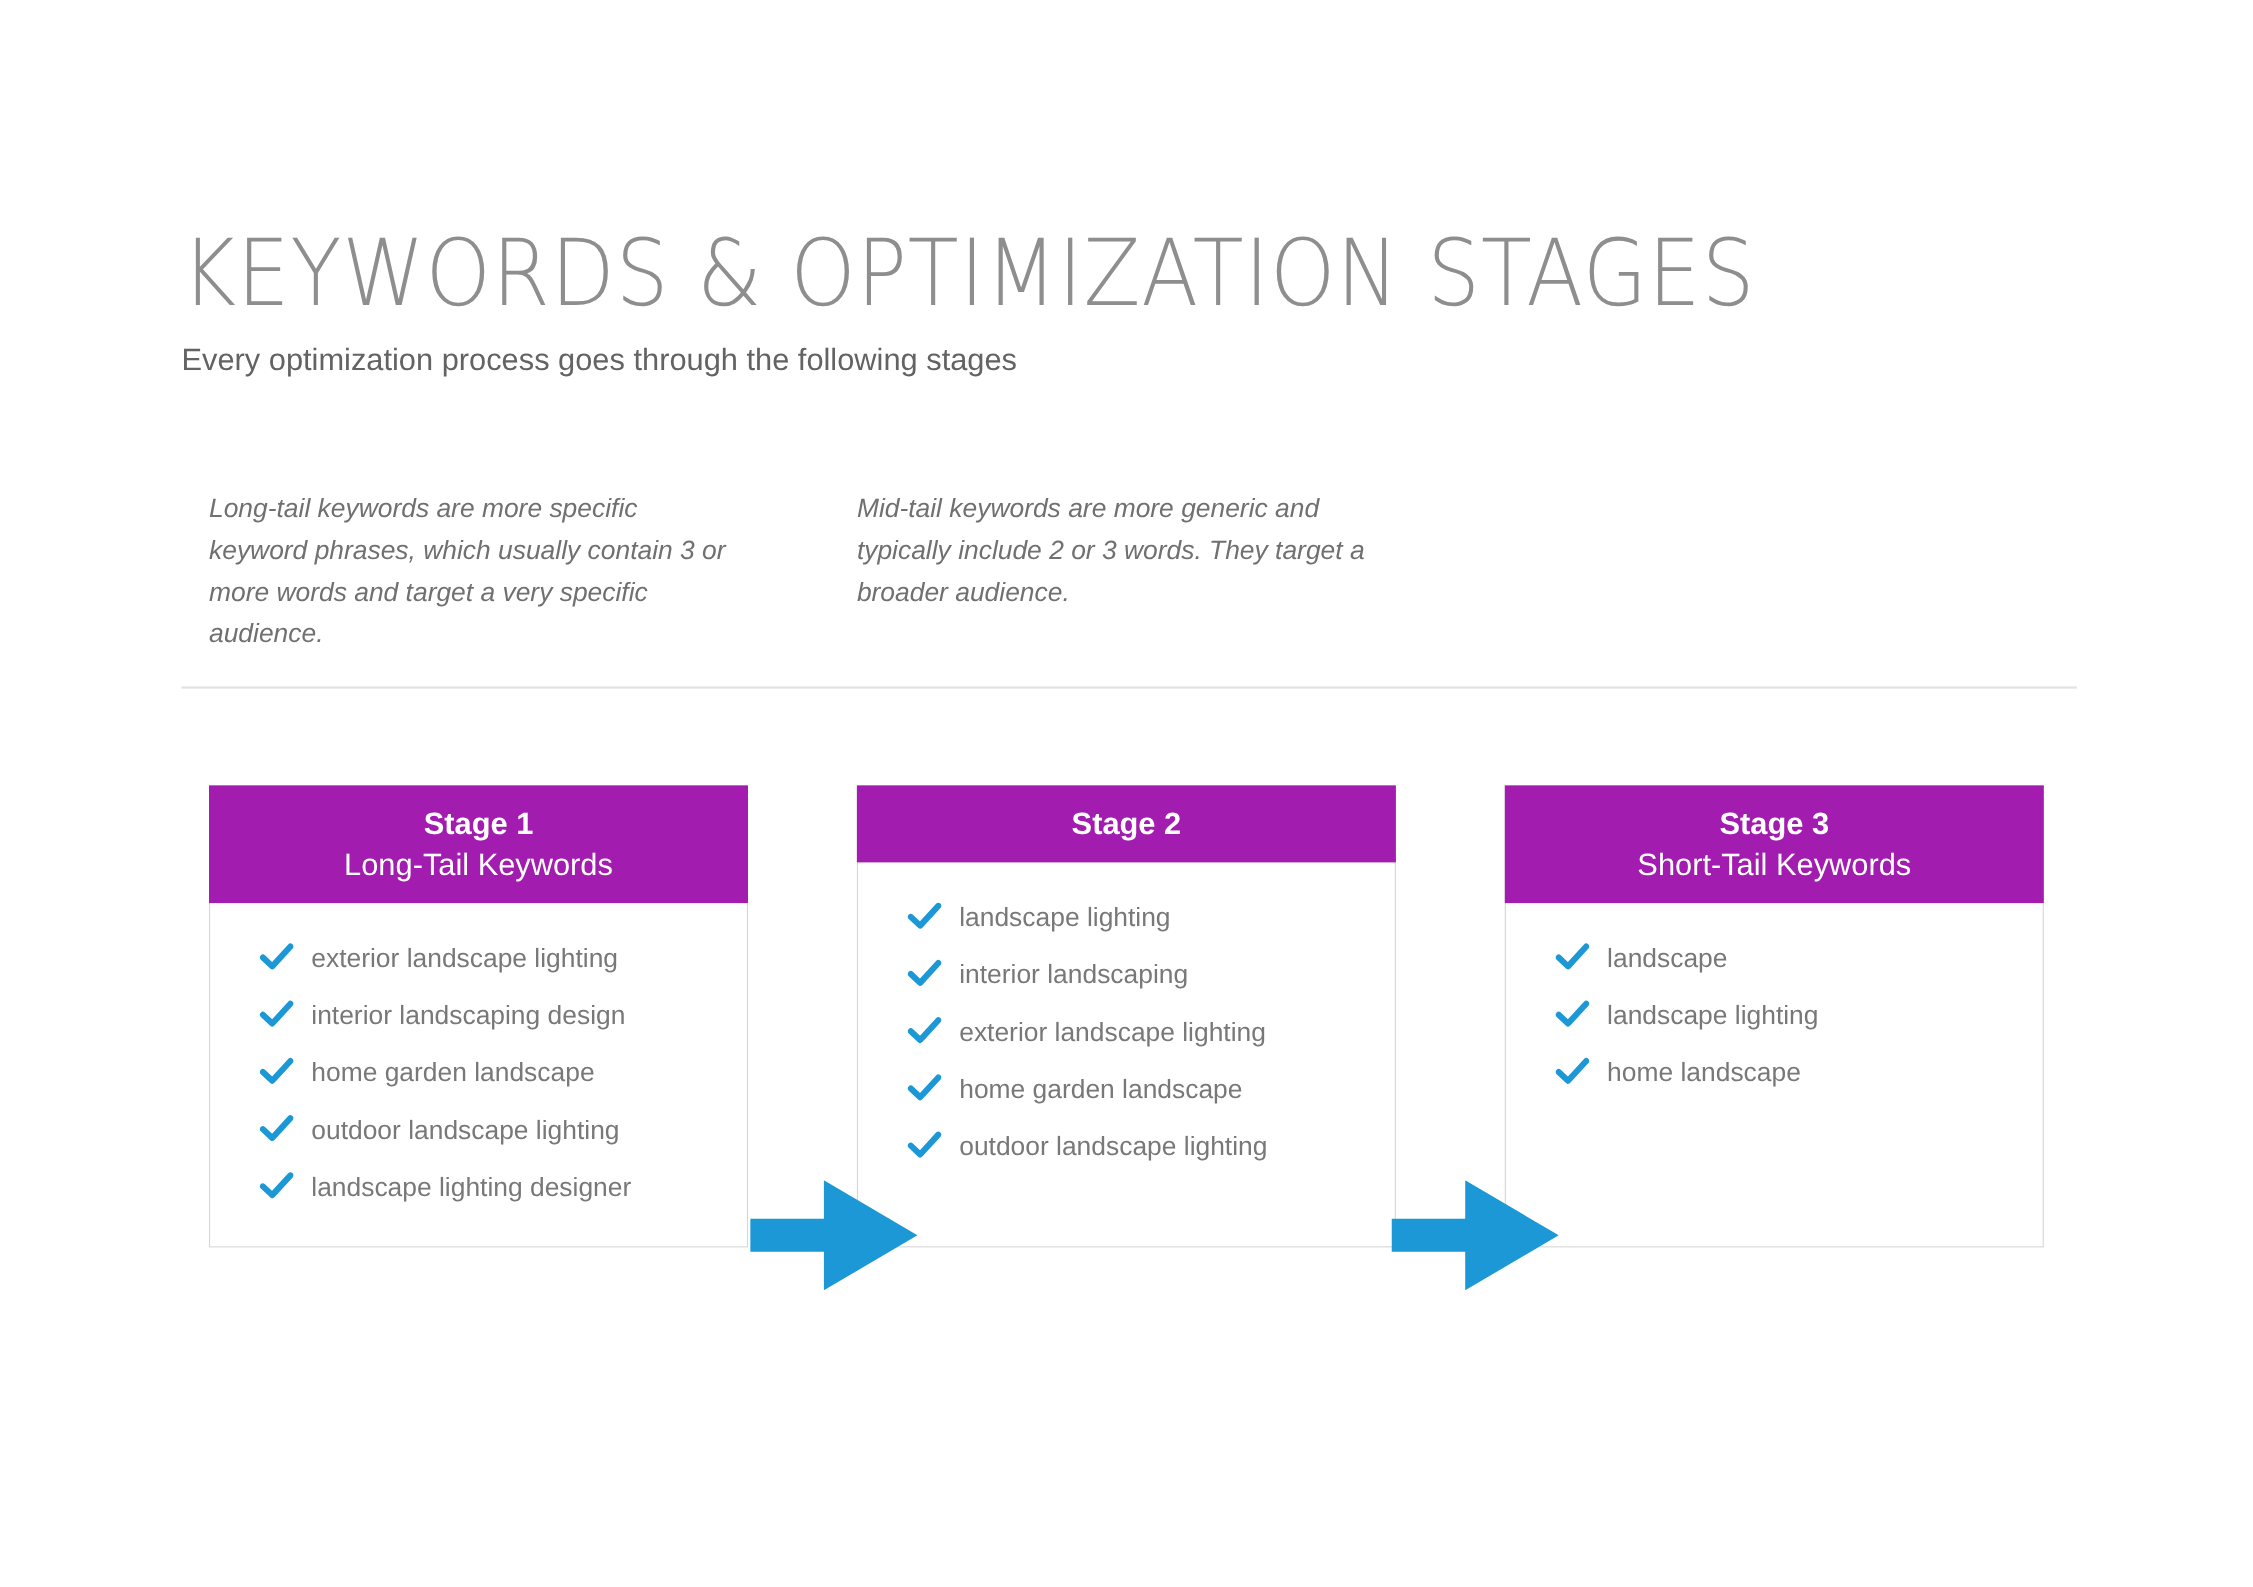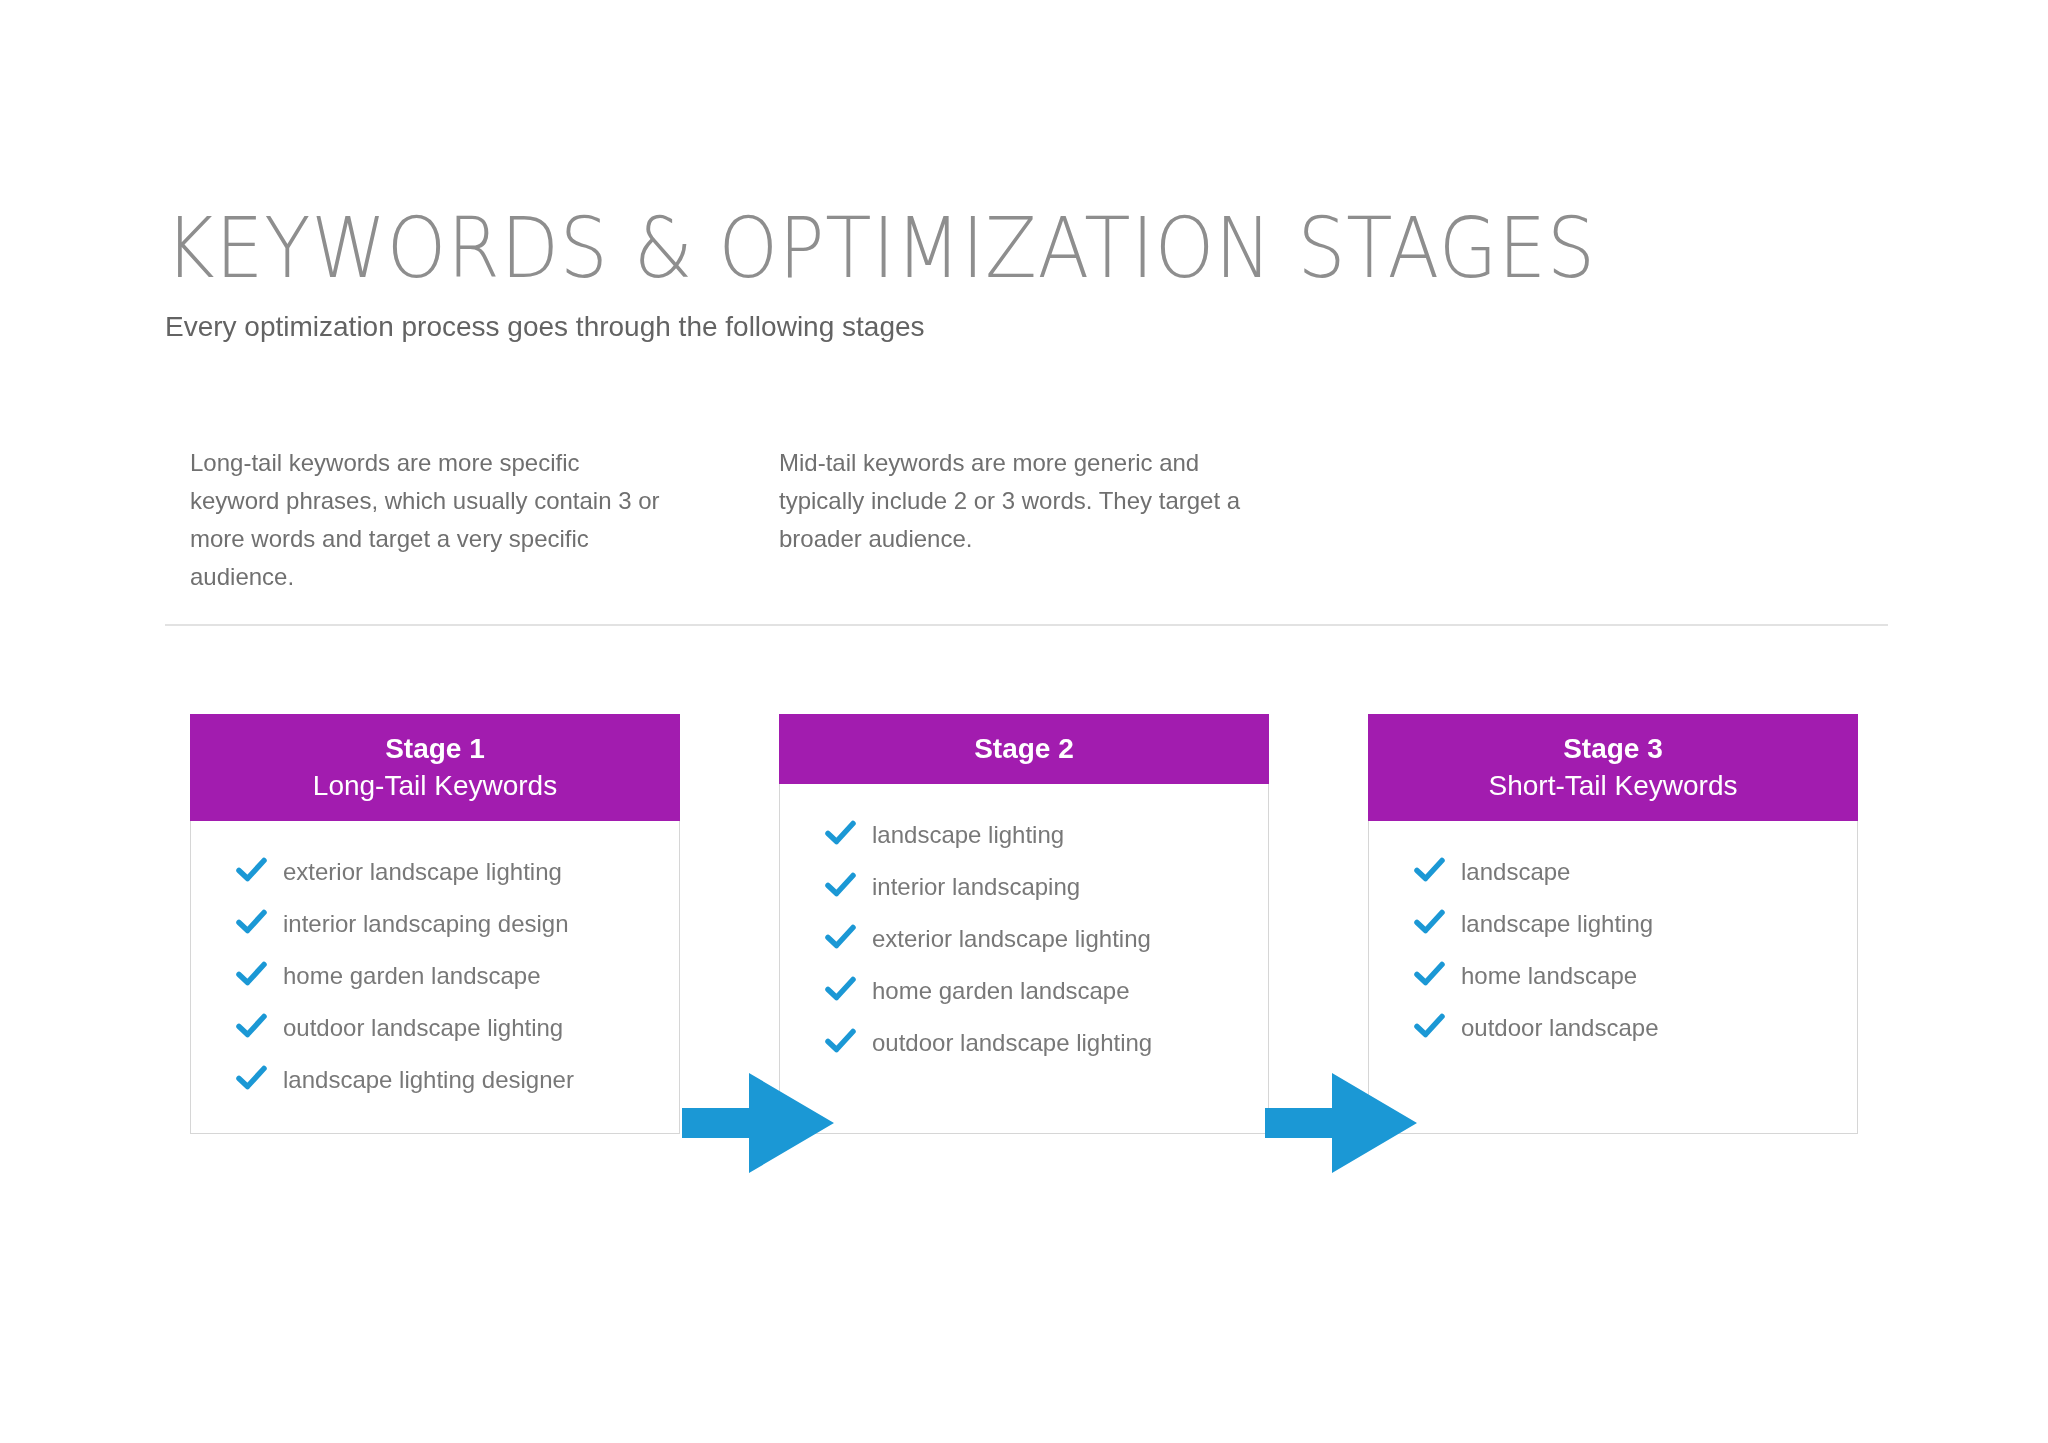--- a/index.html
+++ b/index.html
@@ -34,21 +34,21 @@
     font-weight: 400;
   }
 
   
   .cols {
     display: grid;
     grid-template-columns: 490px 490px 490px;
     justify-content: space-between;
     margin: 0 190px;
   }
-  .descriptions { margin-top: 100px; }
+  .descriptions { margin-top: 100px; font-style: italic; }
   .description {
     font-size: 24px;
     line-height: 38px;
     color: #707070;
     max-width: 482px;
   }
 
   .divider {
     border: none;
     border-top: 2px solid #e2e2e2;
@@ -237,28 +237,20 @@
             </span>
           <span class="kw">landscape lighting</span>
         </li>
         <li>
           <span class="check">
               <svg width="31" height="25" viewBox="0 0 31 25">
                 <polyline points="3,13.5 11.5,21.5 28,3.5" fill="none" stroke="#1b98d5" stroke-width="5.5" stroke-linecap="round" stroke-linejoin="round"></polyline>
               </svg>
             </span>
           <span class="kw">home landscape</span>
-        </li>
-        <li>
-          <span class="check">
-              <svg width="31" height="25" viewBox="0 0 31 25">
-                <polyline points="3,13.5 11.5,21.5 28,3.5" fill="none" stroke="#1b98d5" stroke-width="5.5" stroke-linecap="round" stroke-linejoin="round"></polyline>
-              </svg>
-            </span>
-          <span class="kw">outdoor landscape</span>
         </li>
       </ul>
     </div>
 
     <span class="flow-arrow a1">
       <svg width="152" height="100" viewBox="0 0 152 100">
           <polygon points="0,35 67,35 67,0 152,50 67,100 67,65 0,65" fill="#1b98d5"></polygon>
         </svg>
     </span>
     <span class="flow-arrow a2">

